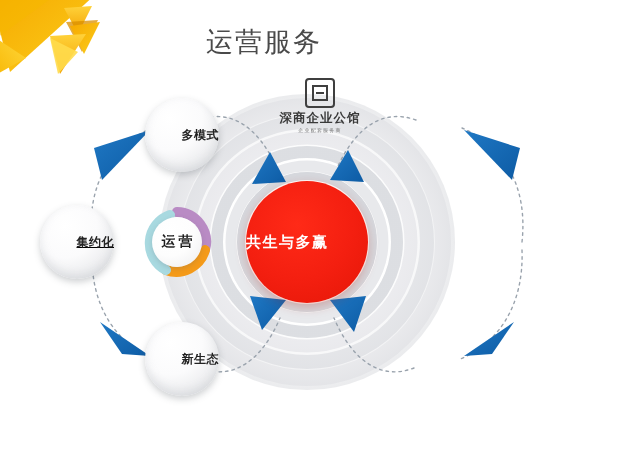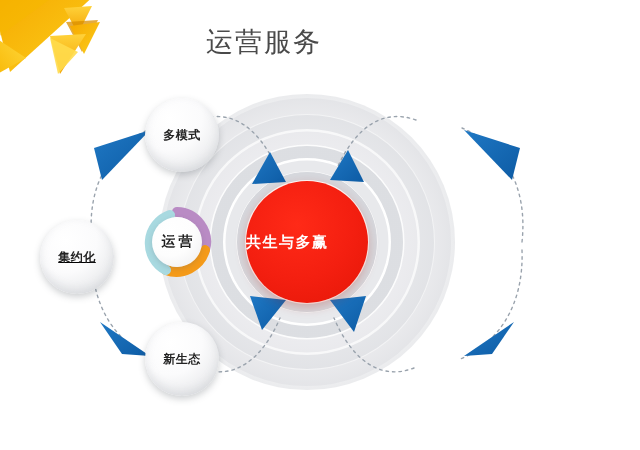--- a/index.html
+++ b/index.html
@@ -61,21 +61,21 @@
     margin-top:2px;
   }
 
   
   .node{
     position:absolute;
     width:74px;height:74px;
     border-radius:50%;
     background:radial-gradient(circle at 34% 28%, #ffffff 0%, #fbfbfc 44%, #e9eaec 78%, #d4d6da 100%);
     box-shadow:0 3px 7px rgba(80,85,95,0.28), inset 0 -4px 8px rgba(160,165,175,0.22);
-    display:flex;align-items:center;justify-content:center;
+    display:flex;align-items:center;justify-content:flex-end;
   }
   .node span{
     font-size:12px;
     color:#232323;
     font-weight:700;
     letter-spacing:0.5px;
     white-space:nowrap;
   }
 
   
@@ -189,40 +189,45 @@
       <polygon points="286,300 250,296 262,330"></polygon>
       <polygon points="464,130 512,180 520,148"></polygon>
       <polygon points="330,180 364,182 348,150"></polygon>
       <polygon points="464,356 514,322 492,354"></polygon>
       <polygon points="330,300 366,296 354,332"></polygon>
     </g>
   </svg>
 
   <div class="page-title">运营服务</div>
 
+  <div class="logo-block">
+    <div class="logo-mark"></div>
+    <div class="logo-name">深商企业公馆</div>
+    <div class="logo-sub">企业配套服务商</div>
+  </div>
 
   <div class="core">
     <span>共生与多赢</span>
   </div>
 
   <div class="badge" style="left:140px;top:205px;">
     <svg class="ringsvg" width="74" height="74" viewBox="0 0 74 74">
       <path d="M37 7 A30 30 0 0 1 65 45" fill="none" stroke="#b98bc4" stroke-width="10" stroke-linecap="round"></path>
       <path d="M65 45 A30 30 0 0 1 26 65" fill="none" stroke="#f49a19" stroke-width="10" stroke-linecap="round"></path>
       <path d="M26 65 A30 30 0 0 1 30 10" fill="none" stroke="#a8d9e0" stroke-width="10" stroke-linecap="round"></path>
     </svg>
     <div class="cap">
       <span>运营</span>
     </div>
   </div>
 
 
   <div class="node" style="left:145px;top:98px;">
     <span>多模式</span>
   </div>
-  <div class="node" style="left:40px;top:220px;text-decoration:underline;">
+  <div class="node" style="left:40px;top:205px;text-decoration:underline;">
     <span>集约化</span>
   </div>
   <div class="node" style="left:145px;top:322px;">
     <span>新生态</span>
   </div>
 
 </div>
 
 </body></html>

